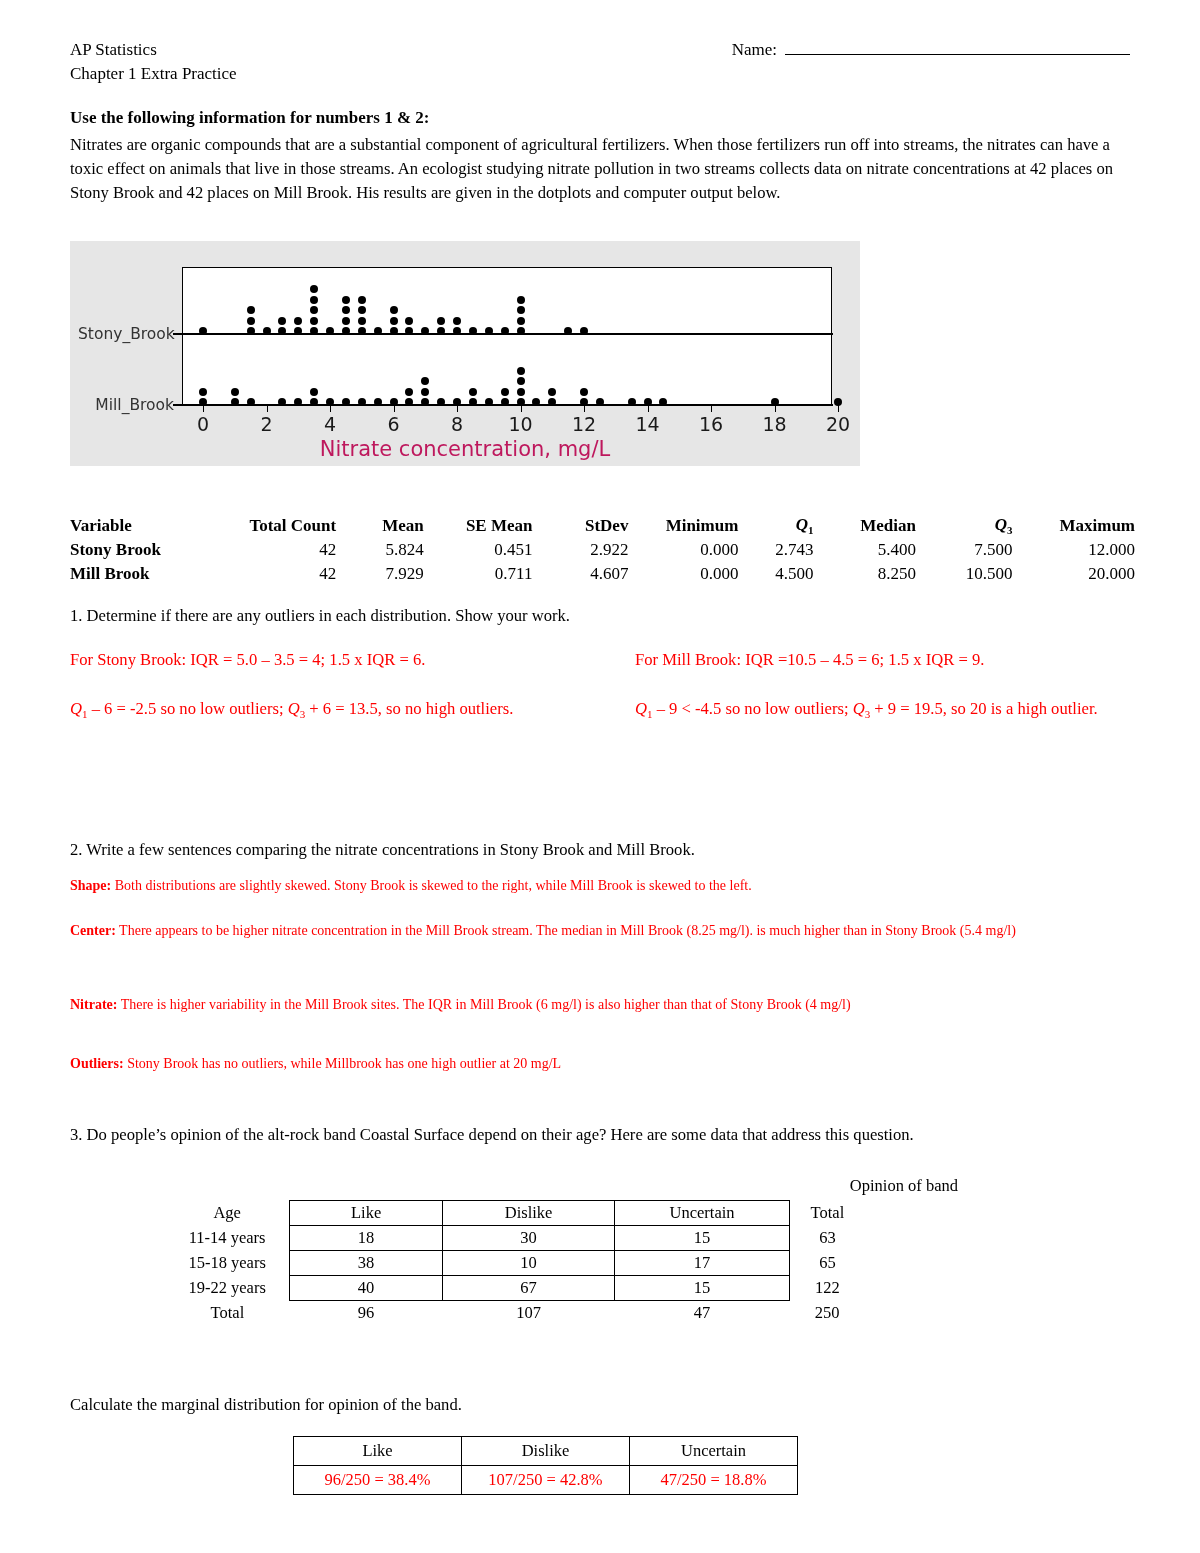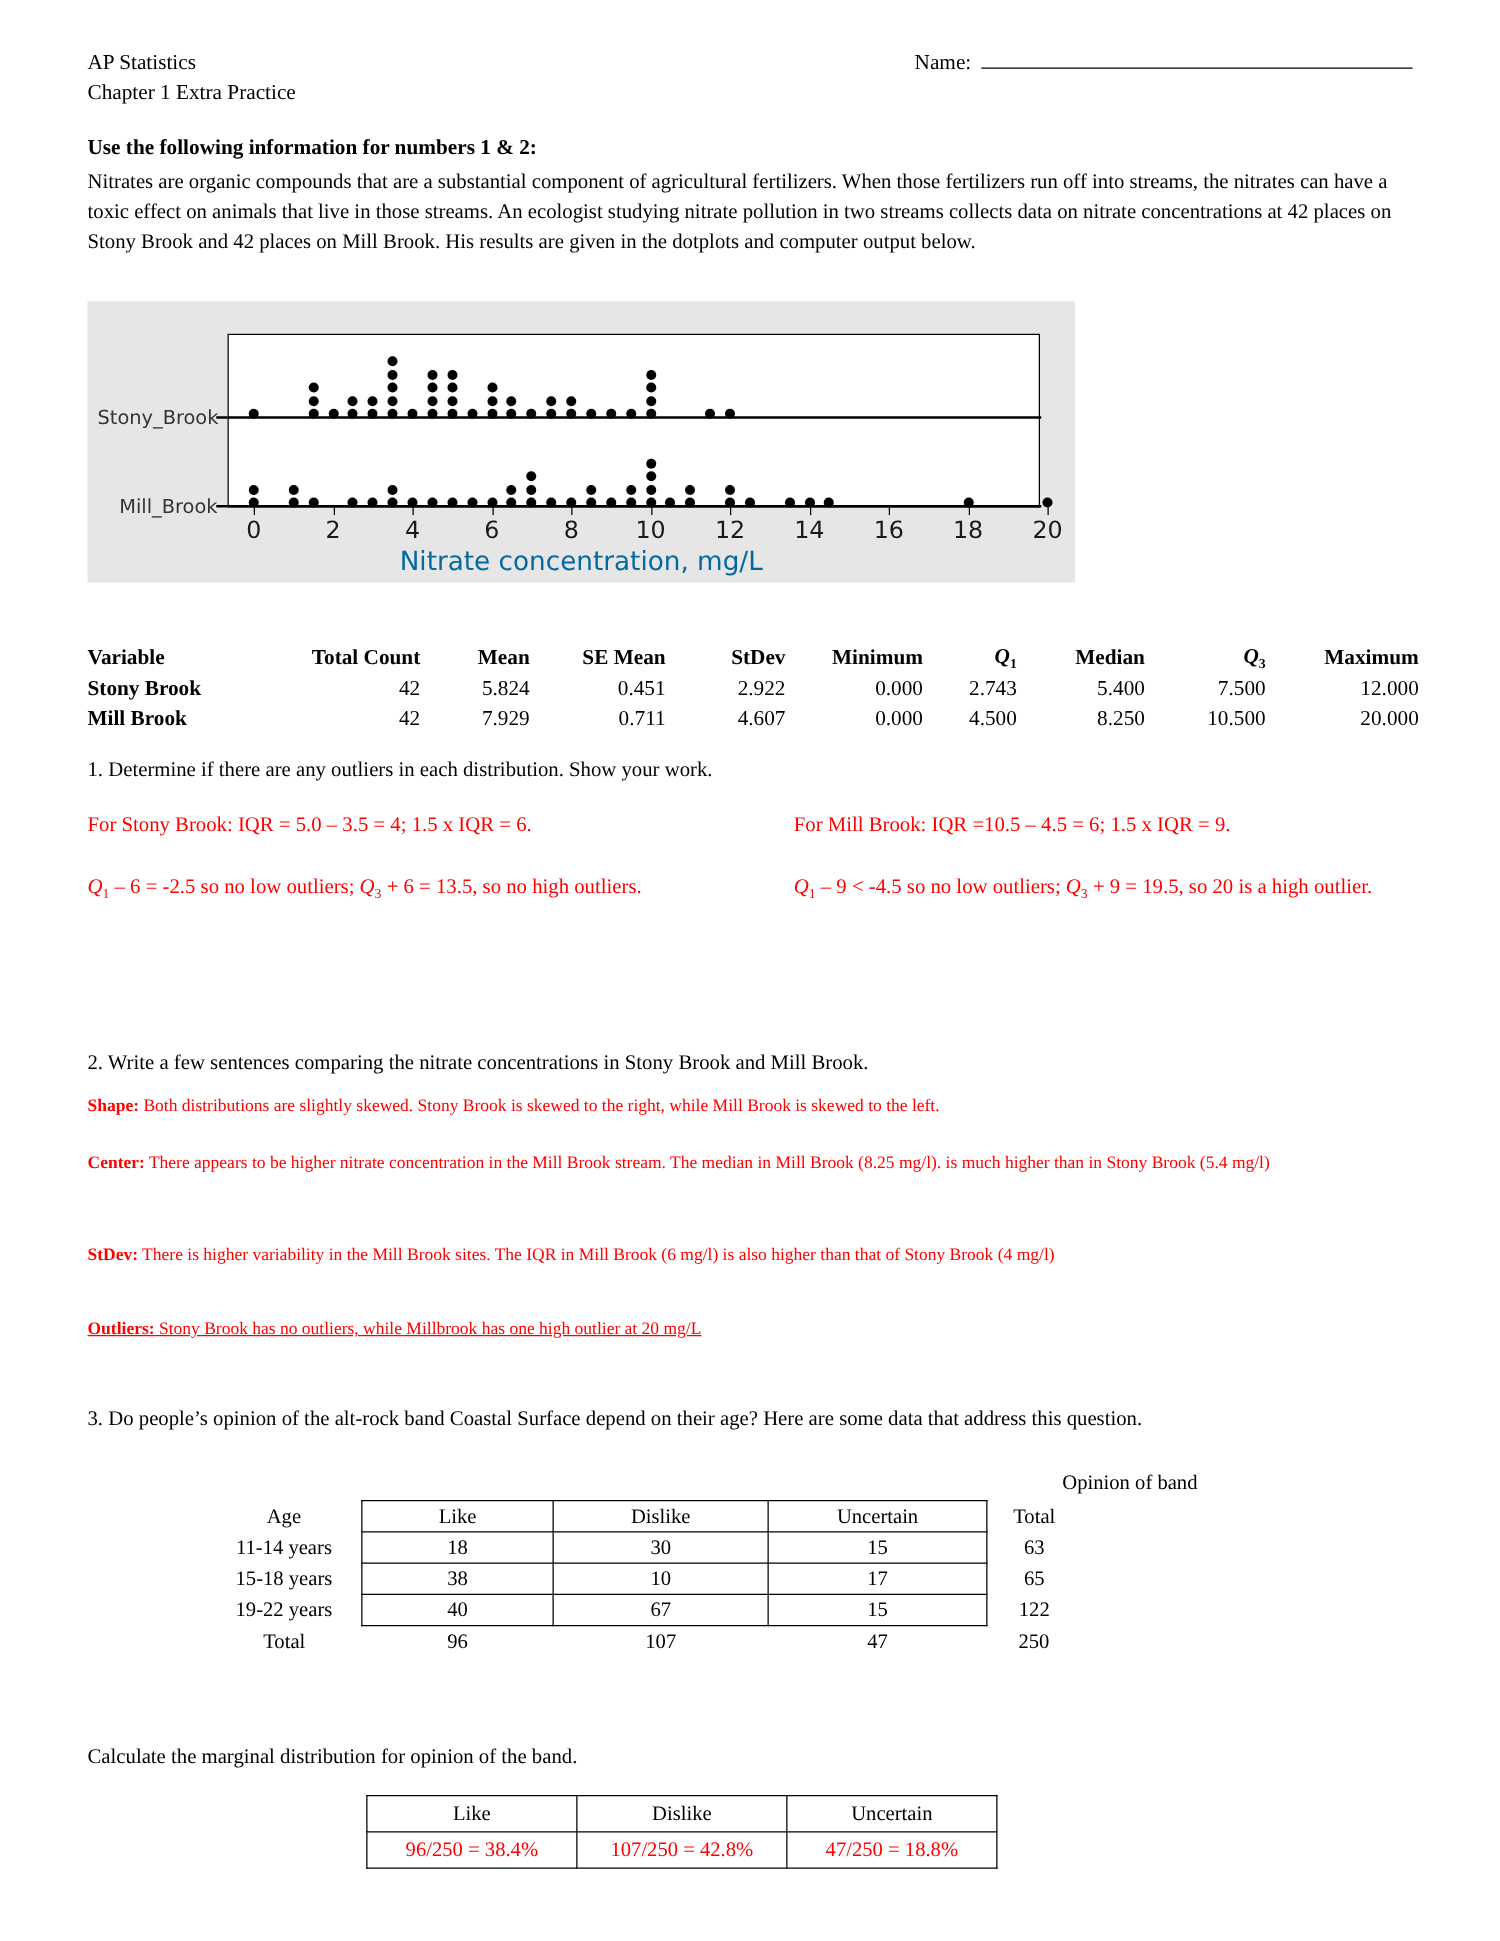--- a/index.html
+++ b/index.html
@@ -28,21 +28,21 @@
   .plot-frame{position:absolute;left:112px;top:26px;width:650px;height:139px;border:1.5px solid #000;background:#fff;box-sizing:border-box;}
   .mid-axis{position:absolute;left:112px;top:92px;width:651px;height:0;border-top:2.6px solid #000;}
   .axis-base{position:absolute;left:112px;top:163px;width:651px;height:0;border-top:2.4px solid #000;}
   .ylab{position:absolute;font-family:"DejaVu Sans",sans-serif;font-size:15.5px;color:#333;text-align:right;}
   .ylab-stony{left:8px;top:84px;width:96px;}
   .ylab-mill{left:8px;top:155px;width:96px;}
   .ytick{position:absolute;width:9px;height:0;border-top:2.2px solid #000;left:103px;}
   .dot{position:absolute;width:8px;height:8px;border-radius:50%;background:#000;}
   .xtick{position:absolute;width:0;height:7px;border-left:1.7px solid #000;top:164px;}
   .xnum{position:absolute;top:172px;font-family:"DejaVu Sans",sans-serif;font-size:19px;color:#1a1a1a;transform:translateX(-50%);}
-  .xtitle{position:absolute;left:0;right:0;top:196px;text-align:center;font-family:"DejaVu Sans",sans-serif;font-size:21px;color:#0369a1;}
+  .xtitle{position:absolute;left:0;right:0;top:196px;text-align:center;font-family:"DejaVu Sans",sans-serif;font-size:21px;color:#be185d;}
 
   
   .stats{position:absolute;left:70px;top:513px;width:1065px;border-collapse:collapse;font-size:17px;}
   .stats th,.stats td{padding:2px 0;white-space:nowrap;}
   .stats th{font-weight:bold;text-align:right;}
   .stats th.lbl,.stats td.lbl{text-align:left;font-weight:bold;}
   .stats td{text-align:right;font-weight:normal;}
   .sub{font-size:11px;vertical-align:sub;}
   .ital{font-style:italic;}
 
@@ -54,21 +54,21 @@
   .ans-col{position:absolute;top:0;}
   .ans-left{left:0;width:540px;}
   .ans-right{left:565px;width:500px;}
   .ans-line2{margin-top:25px;}
   .q2{left:70px;top:838px;}
   .c2{position:absolute;left:70px;width:1070px;font-size:14px;line-height:24.5px;color:#fe0000;}
   .c2 b{font-weight:bold;}
   .shape{top:874px;}
   .center{top:919px;}
   .spread{top:993px;}
-  .outliers{top:1052px;text-decoration:underline;}
+  .outliers{top:1052px;}
   .q3{left:70px;top:1123px;}
 
   
   .twoway-wrap{position:absolute;left:165px;top:1176px;width:700px;font-size:16.5px;}
   .opinion-title{position:absolute;left:293px;top:0;width:500px;text-align:right;font-size:16.5px;}
   .tw{position:absolute;left:0;top:24px;border-collapse:collapse;}
   .tw td{font-size:16.5px;padding:1px 4px;text-align:center;height:22px;}
   .tw td.agecol{width:128px;text-align:center;border:none;}
   .tw td.totcol{width:72px;text-align:center;border:none;}
   .tw td.cell{border:1.4px solid #000;}
@@ -279,21 +279,21 @@
     <div class="ans-col ans-right">
       <div class="red">For Mill Brook: IQR =10.5 – 4.5 = 6;  1.5 x IQR = 9.</div>
       <div class="red ans-line2"><span class="ital">Q</span><span class="sub">1</span><span> – 9 &lt; -4.5 so no low outliers; </span><span class="ital">Q</span><span class="sub">3</span><span> + 9 = 19.5, so 20 is a high outlier.</span></div>
     </div>
   </div>
 
   <div class="q q2">2. Write a few sentences comparing the nitrate concentrations in Stony Brook and Mill Brook.</div>
 
   <div class="c2 shape"><b>Shape:</b><span> Both distributions are slightly skewed.  Stony Brook is skewed to the right, while Mill Brook is skewed to the left.</span></div>
   <div class="c2 center"><b>Center:</b><span> There appears to be higher nitrate concentration in the Mill Brook stream.  The median in Mill Brook (8.25 mg/l). is much higher than in Stony Brook (5.4 mg/l)</span></div>
-  <div class="c2 spread"><b>StDev:</b><span>  There is higher variability in the Mill Brook sites.  The IQR in Mill Brook (6 mg/l) is also higher than that of Stony Brook (4 mg/l)</span></div>
+  <div class="c2 spread"><b>Nitrate:</b><span>  There is higher variability in the Mill Brook sites.  The IQR in Mill Brook (6 mg/l) is also higher than that of Stony Brook (4 mg/l)</span></div>
   <div class="c2 outliers"><b>Outliers:</b><span> Stony Brook has no outliers, while Millbrook has one high outlier at 20 mg/L</span></div>
 
   <div class="q q3">3. Do people’s opinion of the alt-rock band Coastal Surface depend on their age?  Here are some data that address this question.</div>
 
   <div class="twoway-wrap">
     <div class="opinion-title">Opinion of band</div>
     <table class="tw">
       <tbody>
           <tr>
         <td class="agecol">Age</td>

